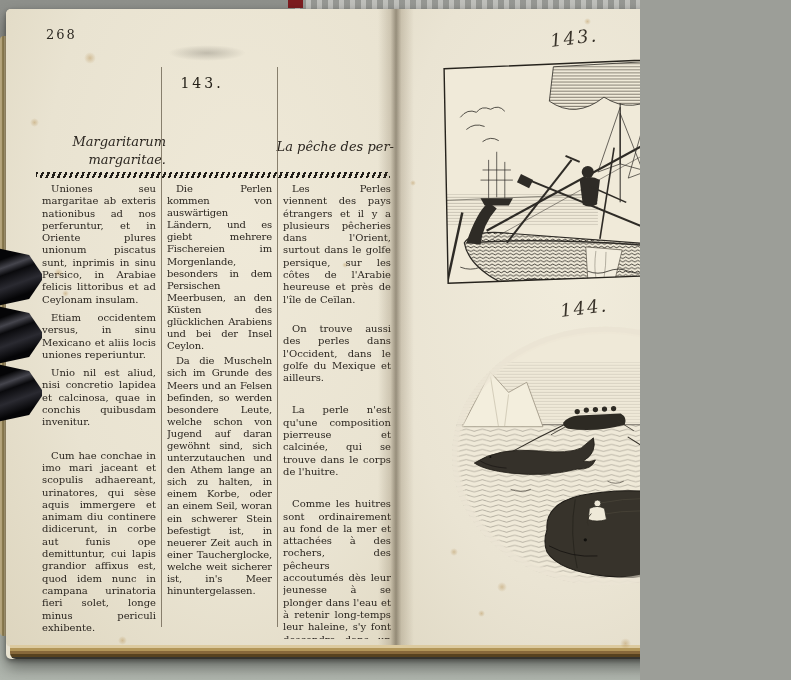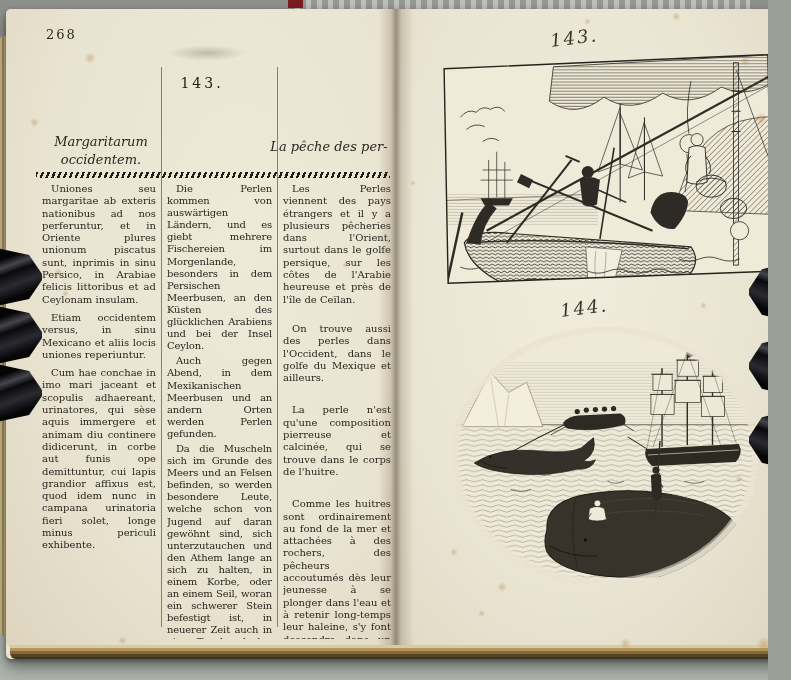--- a/index.html
+++ b/index.html
@@ -1,18 +1,18 @@
 <!DOCTYPE html>
 <html><head>
 <meta charset="utf-8">
 <style>
   *{margin:0;padding:0;box-sizing:border-box}
   html,body{width:791px;height:680px;overflow:hidden}
   body{font-family:"DejaVu Serif","Liberation Serif",serif;background:#9c9e98}
-  .photo{position:relative;width:768px;height:680px;overflow:hidden;
+  .photo{position:relative;width:640px;height:680px;overflow:hidden;
     background:linear-gradient(180deg,#8f918c 0%,#9c9e98 45%,#b1b7af 100%)}
   .top-stripes{position:absolute;left:295px;top:0;width:455px;height:10px;opacity:.65;
     background:repeating-linear-gradient(90deg,#dadad6 0 5px,#9b9c98 5px 11px)}
   .red-sliver{position:absolute;left:288px;top:0;width:15px;height:8px;background:#7d1d20}
   .fore-edge{position:absolute;z-index:1}
   .fore-edge.left{left:0;top:36px;width:8px;height:600px;border-radius:4px 0 0 4px;
     background:repeating-linear-gradient(90deg,#cdbb8c 0 2px,#a5925d 2px 4px)}
   .fore-edge.right{left:783px;top:56px;width:8px;height:570px;border-radius:0 4px 4px 0;
     background:repeating-linear-gradient(90deg,#cdbb8c 0 2px,#a5925d 2px 4px)}
   .book{position:absolute;left:6px;top:9px;width:778px;height:650px;z-index:2;
@@ -28,21 +28,21 @@
   .book-bottom{position:absolute;left:4px;top:636px;width:770px;height:14px;border-radius:0 0 6px 6px;
     background:linear-gradient(180deg,#dcca9f 0 3px,#b29659 3px 6px,#87683a 6px 9px,#57421f 9px 12px,#35342f 12px 14px)}
   
   .pagenum{position:absolute;left:40px;top:18px;font-size:13px;letter-spacing:2px;color:#2c2822}
   .smudge{position:absolute;left:162px;top:36px;width:78px;height:16px;border-radius:50%;
     background:radial-gradient(ellipse,rgba(112,108,98,.35),rgba(112,108,98,0) 70%)}
   .secnum{position:absolute;left:36px;top:66px;width:320px;text-align:center;
     font-size:14px;letter-spacing:3px;color:#242018}
   .pagetitle{position:absolute;left:20px;top:88px;width:352px;text-align:center;
     font-size:23px;font-weight:bold;letter-spacing:1px;color:#1f1b14}
-  .sub{position:absolute;font-style:italic;font-size:13px;line-height:1.4;text-align:center;color:#2b2620}
+  .sub{position:absolute;font-style:italic;font-size:13px;line-height:1.4;text-align:right;color:#2b2620}
   .sub-la{left:30px;top:124px;width:130px}
   .sub-fr{left:258px;top:129px;width:130px}
   .wavy{position:absolute;left:30px;top:163px;width:354px;height:6px;
     background:repeating-linear-gradient(112deg,#201d18 0 2.3px,rgba(0,0,0,0) 2.3px 5.4px)}
   .vrule{position:absolute;top:58px;width:1px;height:560px;background:#756c5b;opacity:.85}
   .vrule.r1{left:155px}.vrule.r2{left:271px}
   .col{position:absolute;top:174px;font-size:10px;line-height:12.3px;text-align:justify;
     color:#2b2620;height:456px;overflow:hidden}
   .col p{text-indent:9px;margin:0 0 6px 0}
   .col-la{left:36px;width:114px}
@@ -87,37 +87,37 @@
   <div class="fore-edge right"></div>
 
   <div class="book">
 
     <div class="page page-left">
       <div class="smudge"></div>
       <div class="pagenum">268</div>
       <div class="secnum">143.</div>
       <div class="sub sub-la">
         <div>Margaritarum</div>
-        <div>occidentem.</div>
+        <div>margaritae.</div>
       </div>
       <div class="sub sub-fr">
         <div>La pêche des per-</div>
       </div>
       <div class="wavy"></div>
       <div class="vrule r1"></div>
       <div class="vrule r2"></div>
 
       <div class="col col-la" lang="la">
         <p>Uniones seu margaritae ab exteris nationibus ad nos perferuntur, et in Oriente plures unionum piscatus sunt, inprimis in sinu Persico, in Arabiae felicis littoribus et ad Ceylonam insulam.</p>
         <p>Etiam occidentem versus, in sinu Mexicano et aliis locis uniones reperiuntur.</p>
+        <p>Unio nil est aliud, nisi concretio lapidea et calcinosa, quae in conchis quibusdam invenitur.</p>
         <p>Cum hae conchae in imo mari jaceant et scopulis adhaereant, urinatores, qui sèse aquis immergere et animam diu continere didicerunt, in corbe aut funis ope demittuntur, cui lapis grandior affixus est, quod idem nunc in campana urinatoria fieri solet, longe minus periculi exhibente.</p>
       </div>
       <div class="col col-de" lang="de">
         <p>Die Perlen kommen von auswärtigen Ländern, und es giebt mehrere Fischereien im Morgenlande, besonders in dem Persischen Meerbusen, an den Küsten des glücklichen Arabiens und bei der Insel Ceylon.</p>
-        <p>Auch gegen Abend, in dem Mexikanischen Meerbusen und an andern Orten werden Perlen gefunden.</p>
         <p>Da die Muscheln sich im Grunde des Meers und an Felsen befinden, so werden besondere Leute, welche schon von Jugend auf daran gewöhnt sind, sich unterzutauchen und den Athem lange an sich zu halten, in einem Korbe, oder an einem Seil, woran ein schwerer Stein befestigt ist, in neuerer Zeit auch in einer Taucherglocke, welche weit sicherer ist, in's Meer hinuntergelassen.</p>
       </div>
       <div class="col col-fr" lang="fr">
         <p>Les Perles viennent des pays étrangers et il y a plusieurs pêcheries dans l'Orient, surtout dans le golfe persique, sur les côtes de l'Arabie heureuse et près de l'île de Ceïlan.</p>
         <p>On trouve aussi des perles dans l'Occident, dans le golfe du Mexique et ailleurs.</p>
         <p>La perle n'est qu'une composition pierreuse et calcinée, qui se trouve dans le corps de l'huitre.</p>
         <p>Comme les huitres sont ordinairement au fond de la mer et attachées à des rochers, des pêcheurs accoutumés dès leur jeunesse à se plonger dans l'eau et à retenir long-temps leur haleine, s'y font descendre dans un panier ou par le moyen d'une corde, à laquelle est attachée une grosse pierre, et depuis peu aussi dans une cloche à plonger, qui est plus sûre.</p>
       </div>
     </div>
 

